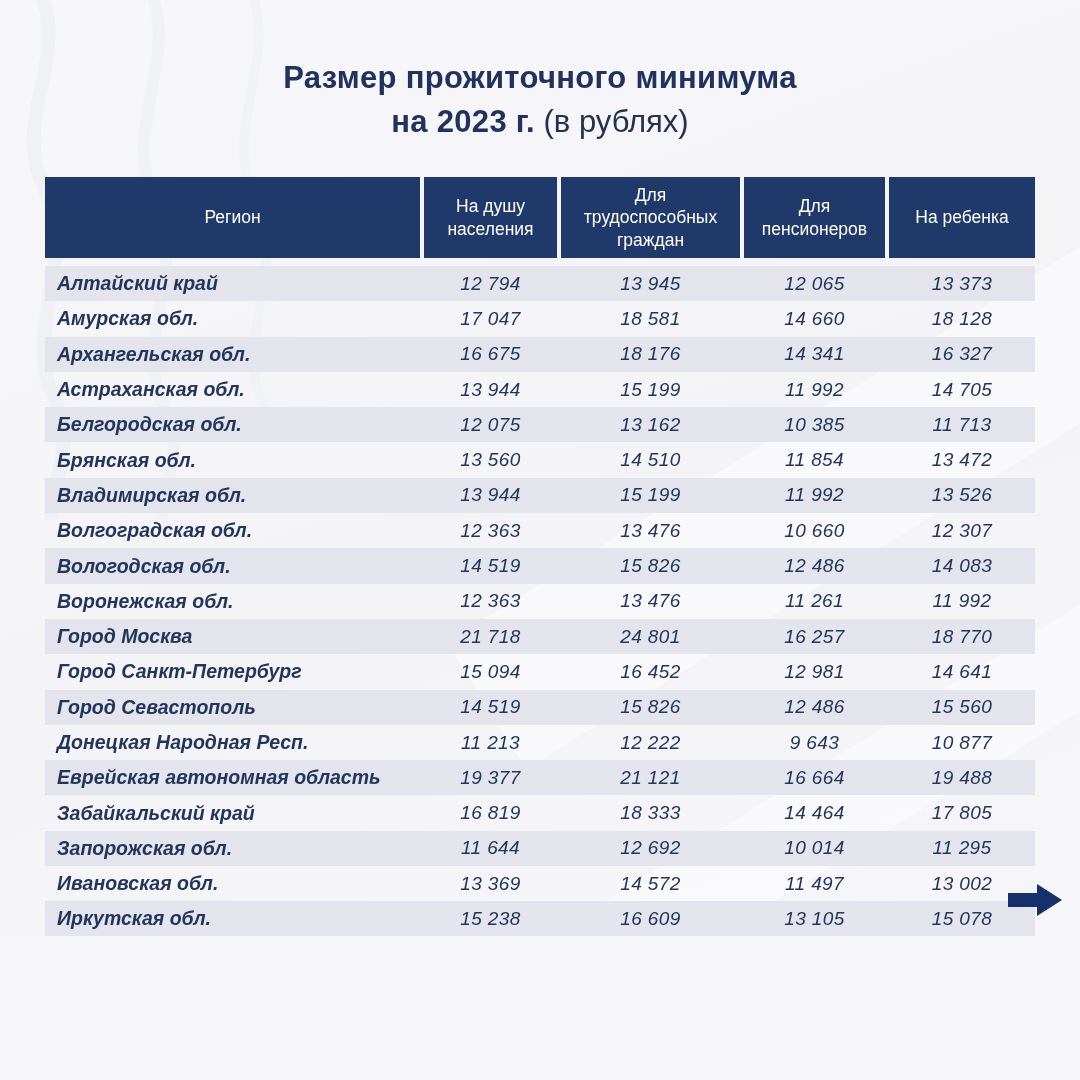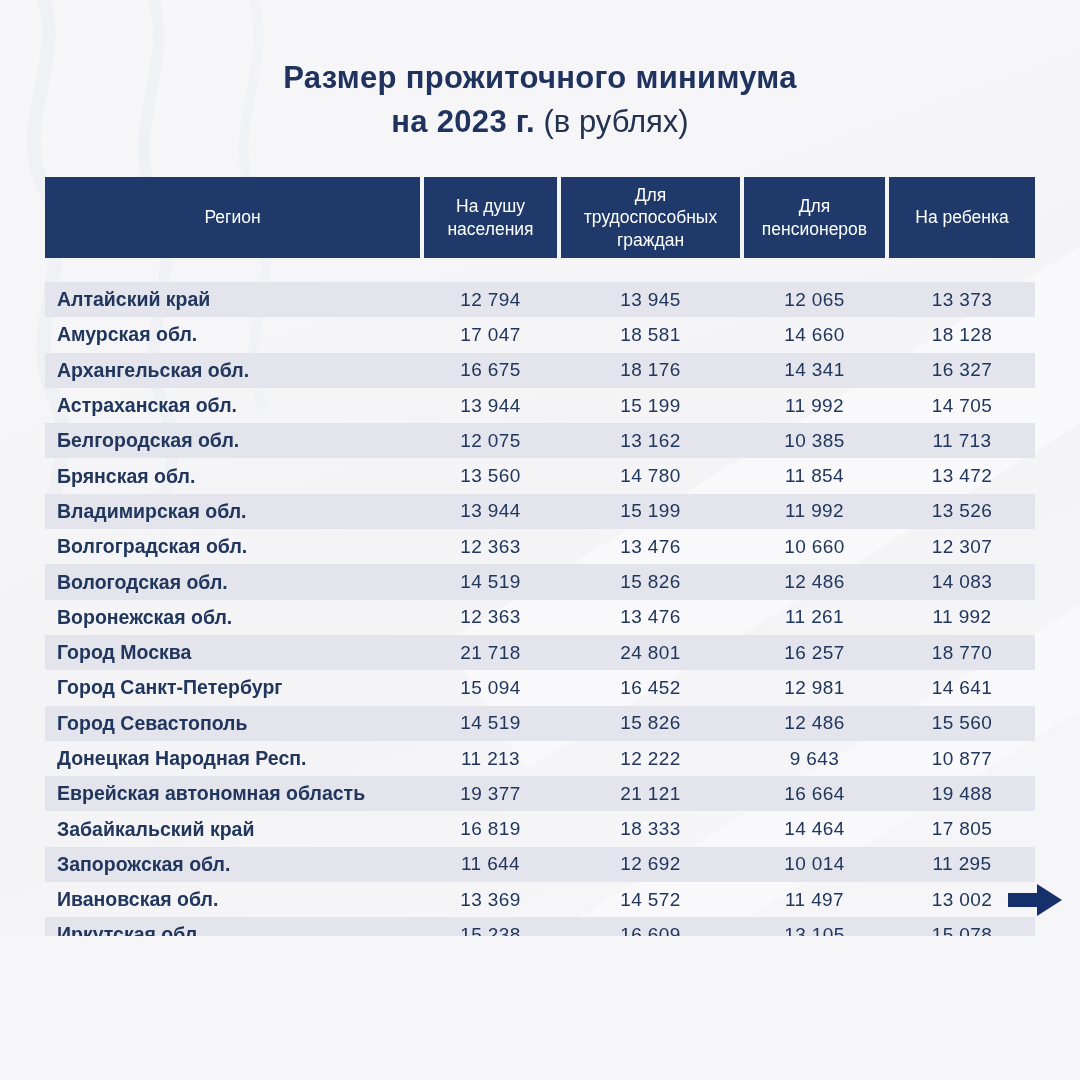--- a/index.html
+++ b/index.html
@@ -43,21 +43,21 @@
     grid-template-columns:375px 133px 179px 141px 1fr;
     column-gap:4px;
   }
   .thead{height:81px;}
   .th{
     background:#1f3a6a;color:#ffffff;
     display:flex;align-items:center;justify-content:center;
     text-align:center;font-size:17.5px;line-height:1.28;
     padding:0 6px;box-sizing:border-box;
   }
-  .tbody{margin-top:24px;}
+  .tbody{margin-top:8px;font-style:italic;}
   .trow{height:35.3px;align-items:center;}
   .trow.odd{background:#e3e4ec;}
   .td-region{
     padding-left:12px;font-weight:bold;font-size:19.5px;color:#21365c;
     white-space:nowrap;overflow:hidden;
   }
   .td-num{
     text-align:center;font-size:19px;color:#21365c;letter-spacing:.4px;
   }
   
@@ -139,21 +139,21 @@
         <div class="tgrid trow odd">
           <div class="td-region">Белгородская обл.</div>
           <div class="td-num">12 075</div>
           <div class="td-num">13 162</div>
           <div class="td-num">10 385</div>
           <div class="td-num">11 713</div>
         </div>
         <div class="tgrid trow">
           <div class="td-region">Брянская обл.</div>
           <div class="td-num">13 560</div>
-          <div class="td-num">14 780</div>
+          <div class="td-num">14 510</div>
           <div class="td-num">11 854</div>
           <div class="td-num">13 472</div>
         </div>
         <div class="tgrid trow odd">
           <div class="td-region">Владимирская обл.</div>
           <div class="td-num">13 944</div>
           <div class="td-num">15 199</div>
           <div class="td-num">11 992</div>
           <div class="td-num">13 526</div>
         </div>

